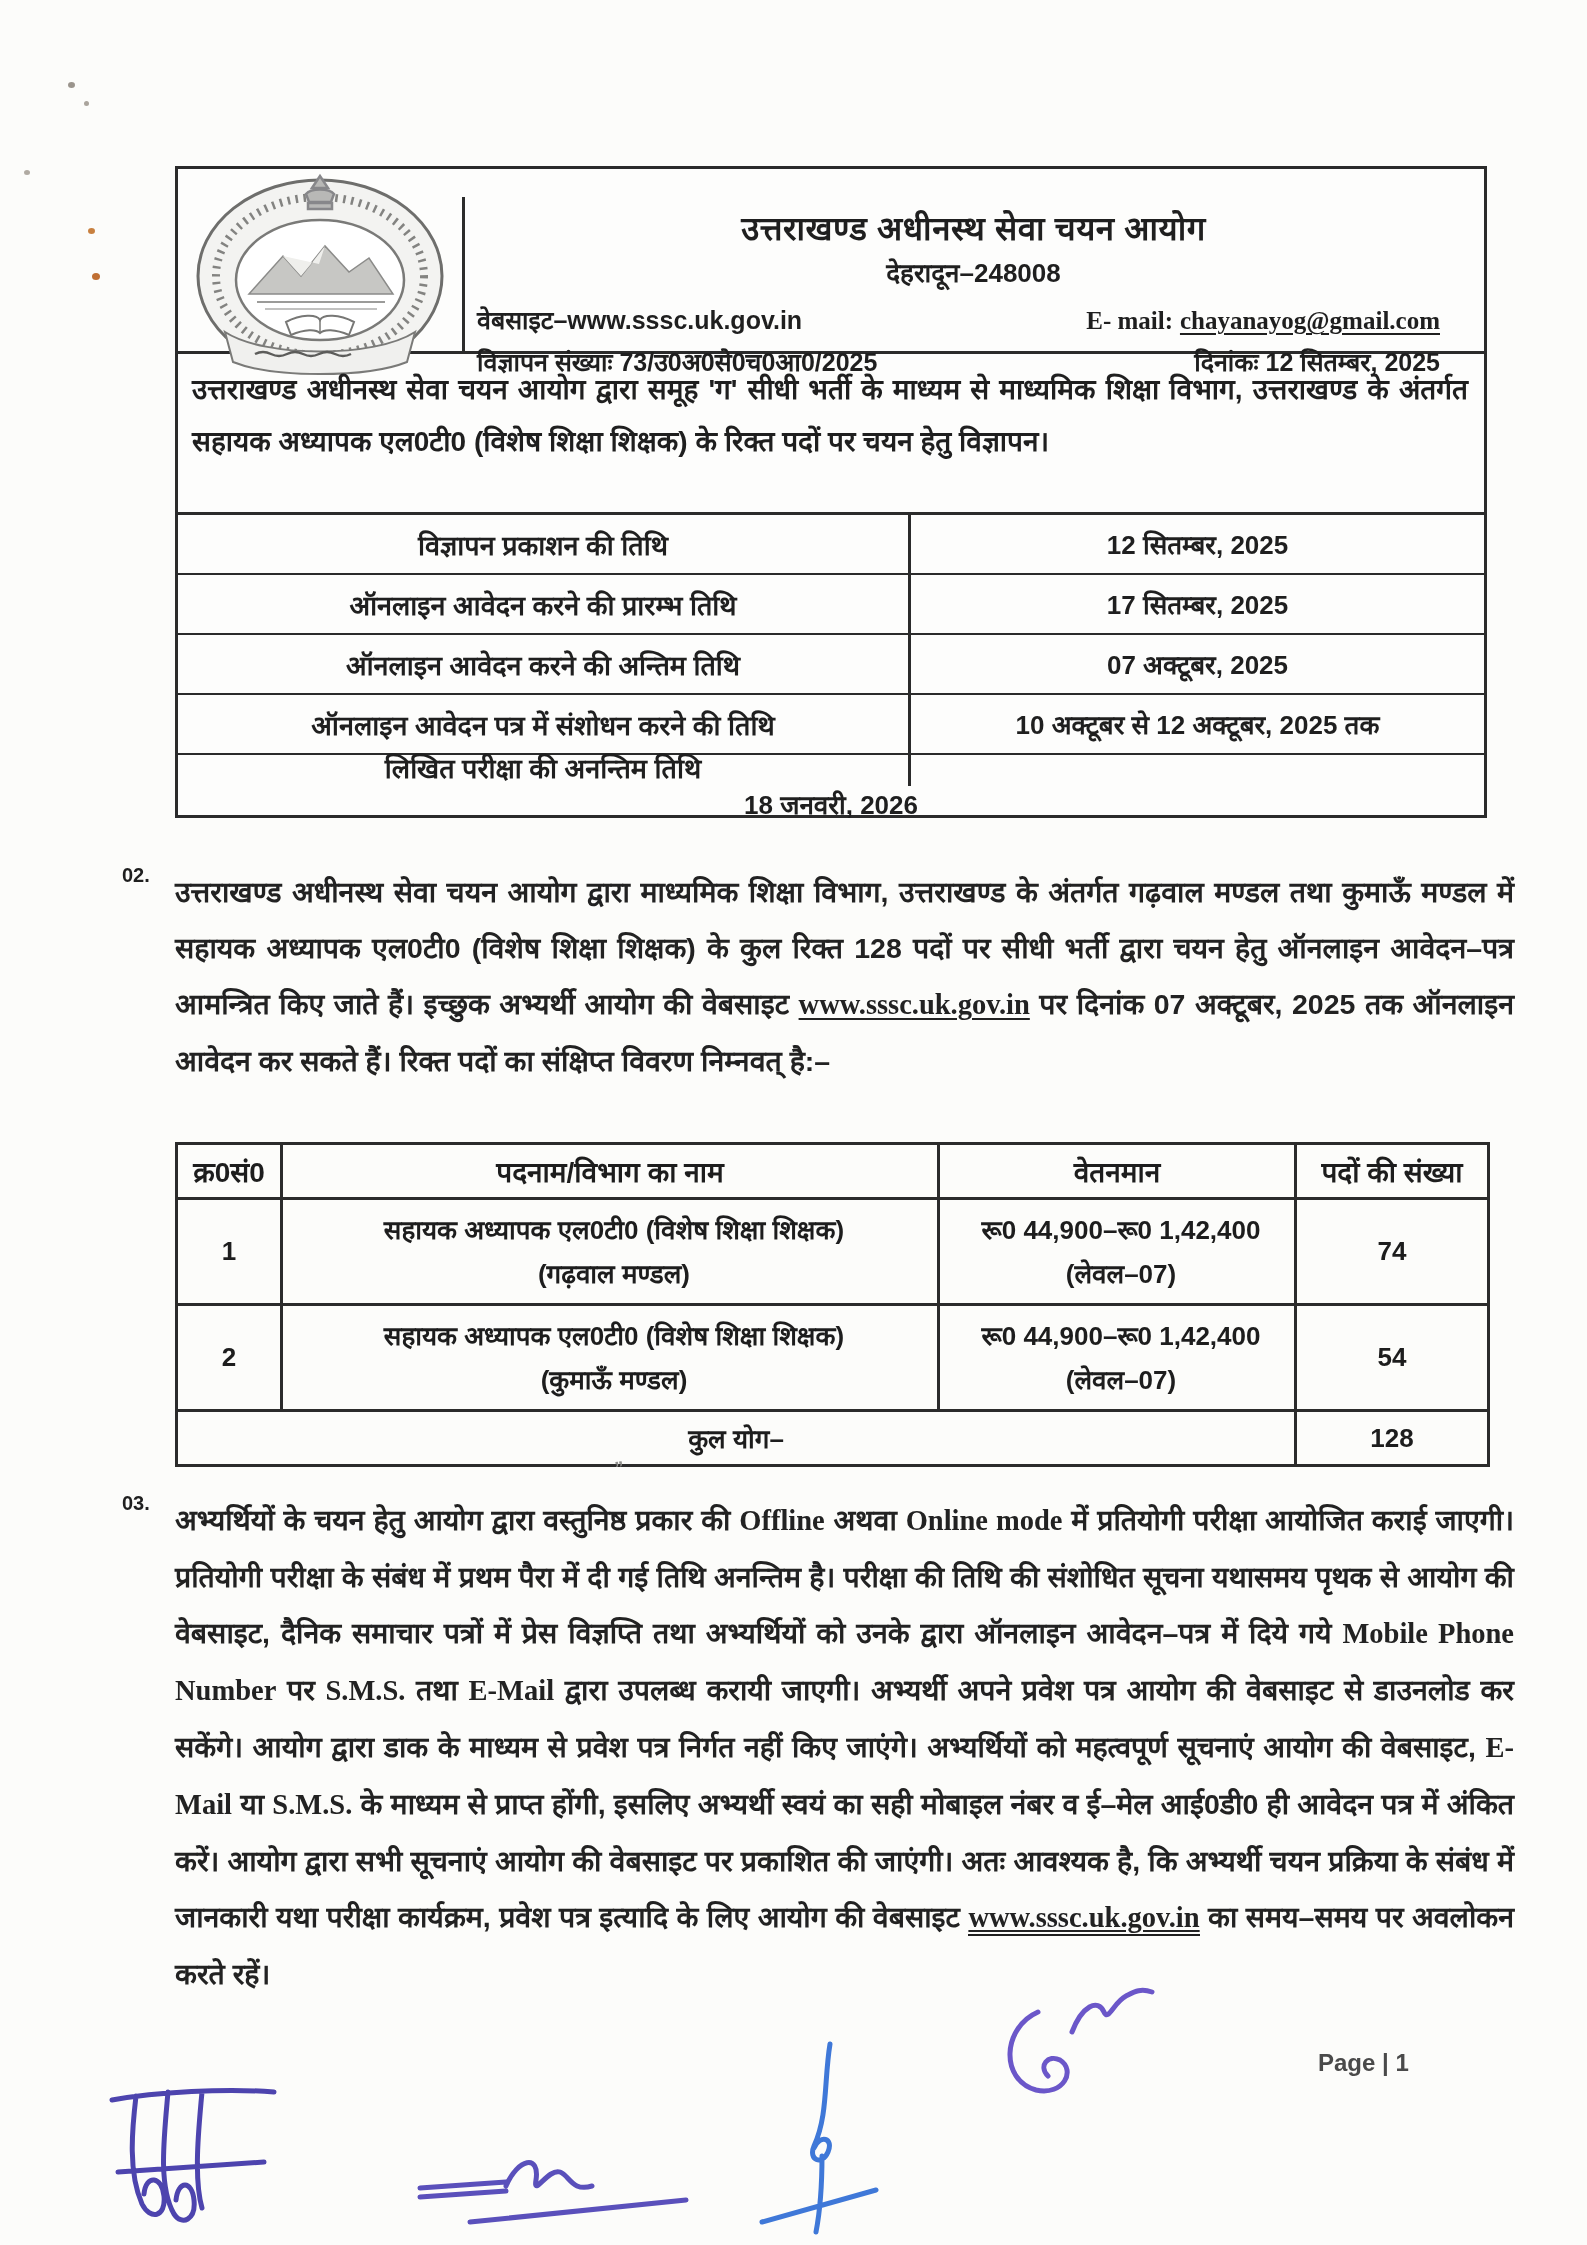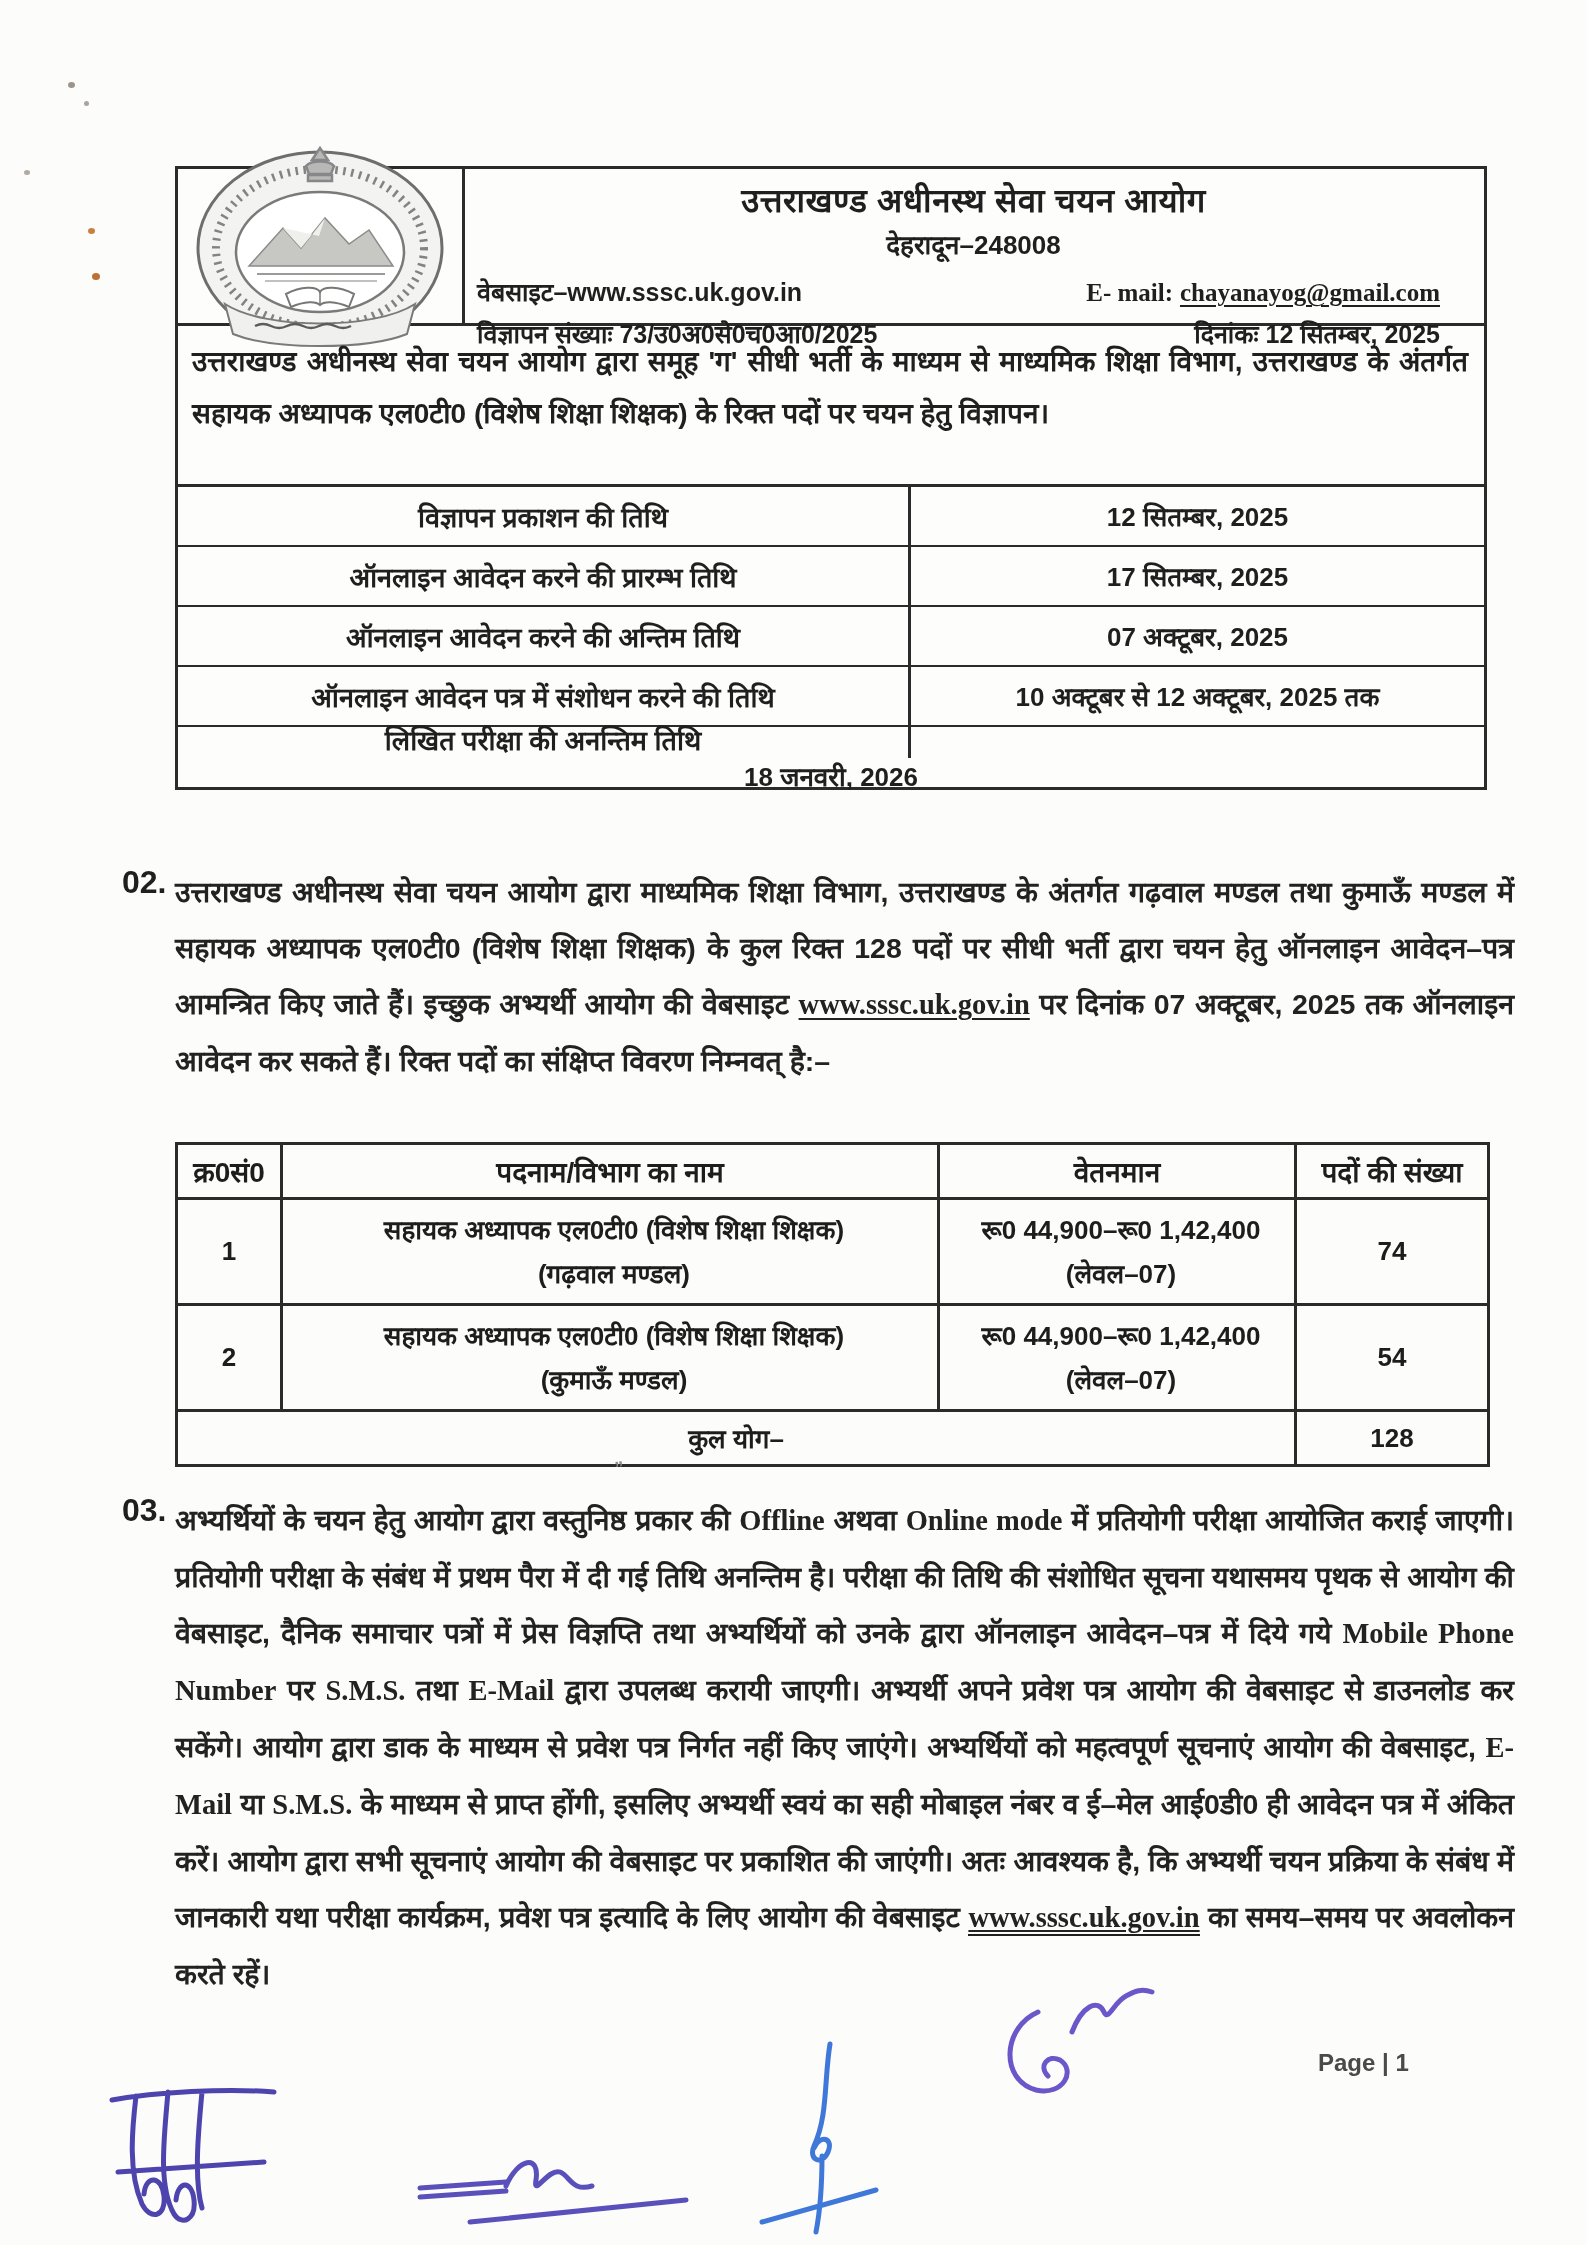--- a/index.html
+++ b/index.html
@@ -7,21 +7,21 @@
   body { font-family:"Liberation Sans","DejaVu Sans",sans-serif; }
   .page {
     position:relative; width:1587px; height:2245px; margin:0 auto;
     background:#fcfcfa; color:#1f1f1f; overflow:hidden;
   }
   
   .doc-box {
     position:absolute; left:175px; top:166px; width:1312px;
     border:3px solid #2b2b2b; background:#fdfdfc;
   }
-  .header-row { display:flex; border-bottom:3px solid #2b2b2b; height:157px; }
+  .header-row { display:flex; border-bottom:3px solid #2b2b2b; height:157px;margin-top:28px; }
   .logo-cell {
     width:287px; border-right:3px solid #2b2b2b; flex:0 0 auto;
     display:flex; align-items:center; justify-content:center;
   }
   .header-info { flex:1 1 auto; padding:8px 14px 6px 12px; display:flex; flex-direction:column; }
   .org-name  { text-align:center; font-size:33px; font-weight:700; letter-spacing:.5px; }
   .addr      { text-align:center; font-size:27px; font-weight:700; margin-top:5px; }
   .city      { text-align:center; font-size:26px; font-weight:700; margin-top:4px; }
   .meta-row  { display:flex; justify-content:space-between; align-items:baseline;
                font-size:25px; font-weight:700; margin-top:12px; }
@@ -45,21 +45,21 @@
     display:flex; align-items:center; justify-content:center;
     font-size:27px; font-weight:700;
   }
   .d-value {
     flex:1 1 auto; display:flex; align-items:center; justify-content:center;
     font-size:26px; font-weight:700;
   }
 
   
   .para { position:absolute; left:122px; width:1392px; }
-  .para-num { position:absolute; left:0; top:0; font-size:32px; font-weight:700; }
+  .para-num { position:absolute; left:0; top:0; font-size:20px; font-weight:700; }
   .para-body {
     margin-left:53px; font-size:28.5px; font-weight:600; line-height:56px;
     text-align:justify; color:#222;
   }
   .para02 { top:864px; }
   .para03 { top:1492px; }
 
   
   .vac-table {
     position:absolute; left:175px; top:1142px; width:1312px;

